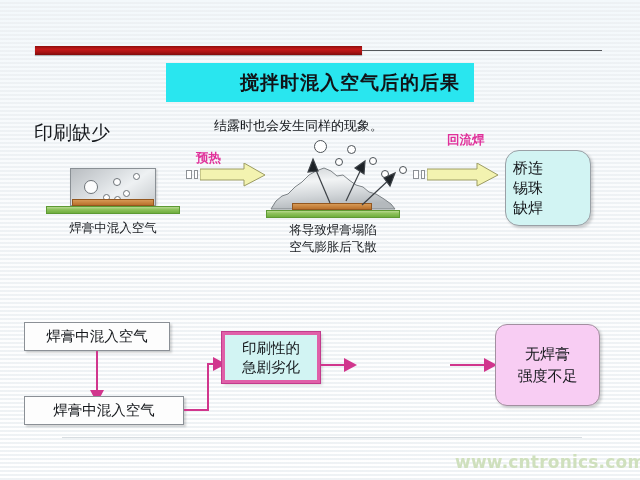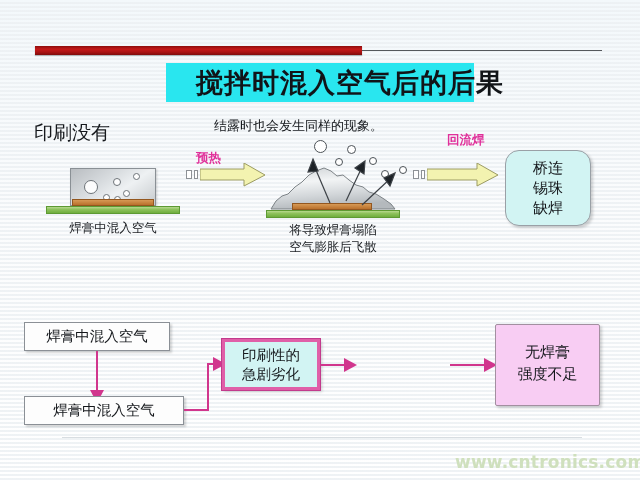--- a/index.html
+++ b/index.html
@@ -31,21 +31,21 @@
     position:absolute;left:362px;top:50px;width:240px;height:1px;
     background:#55585c;
   }
   #title-band{
     position:absolute;left:166px;top:63px;width:308px;height:39px;
     background:#29e6ef;
   }
   #title-text{
     position:absolute;left:166px;top:63px;width:368px;height:39px;
     display:flex;align-items:center;justify-content:center;
-    font-size:27px;font-weight:bold;color:#111418;
+    font-size:19px;font-weight:bold;color:#111418;
     letter-spacing:1px;white-space:nowrap;
   }
 
   
   .sec-head{
     position:absolute;font-size:19px;color:#15181c;white-space:nowrap;
   }
   .cap{
     position:absolute;font-size:12.5px;color:#1a1d21;
     white-space:nowrap;text-align:center;line-height:16px;
@@ -99,31 +99,31 @@
   .rbox{
     position:absolute;box-sizing:border-box;
     display:flex;align-items:center;justify-content:center;
     text-align:center;line-height:20px;white-space:pre-line;
   }
   #box-defects{
     left:505px;top:150px;width:86px;height:76px;
     background:#d2f4f3;border:1px solid #9aa0a6;border-radius:14px;
     font-size:15px;color:#14171b;
     box-shadow:2px 2px 3px rgba(0,0,0,0.18);
-    justify-content:flex-start;padding-left:27px;
+    justify-content:flex-start;padding-left:7px;
   }
   .fbox-sq{
     position:absolute;box-sizing:border-box;
     background:#fdfdfd;border:1px solid #8b9096;
     display:flex;align-items:center;justify-content:center;
     font-size:14.5px;color:#14171b;white-space:nowrap;
     box-shadow:1.5px 1.5px 2px rgba(0,0,0,0.16);
   }
   #box-deg{
-    position:absolute;left:222px;top:339px;width:98px;height:51px;
+    position:absolute;left:222px;top:332px;width:98px;height:51px;
     box-sizing:border-box;
     background:#d2f4f3;
     border:3px solid #e05fa8;
     outline:1px solid #c23b8c;
     display:flex;align-items:center;justify-content:center;
     font-size:14.5px;color:#14171b;line-height:19px;text-align:center;
     white-space:pre-line;
     box-shadow:2px 2px 3px rgba(0,0,0,0.18);
   }
   #box-print{
@@ -131,26 +131,25 @@
     box-sizing:border-box;
     background:#d2f4f3;border:1px solid #9aa0a6;border-radius:14px;
     display:flex;align-items:center;justify-content:center;
     font-size:14.5px;color:#14171b;line-height:21px;text-align:center;
     white-space:pre-line;
     box-shadow:2px 2px 3px rgba(0,0,0,0.18);
   }
   #box-strength{
     position:absolute;left:495px;top:324px;width:105px;height:82px;
     box-sizing:border-box;
-    background:#f8cdf3;border:1px solid #a38fa0;border-radius:2px;
+    background:#f8cdf3;border:1px solid #a38fa0;border-radius:12px;
     display:flex;align-items:center;justify-content:center;
     font-size:15px;color:#14171b;line-height:22px;text-align:center;
     white-space:pre-line;
     box-shadow:2px 2px 3px rgba(0,0,0,0.18);
-    font-family:Liberation Mono, monospace;
   }
 
   .pink-line{position:absolute;background:#d1368d;}
 
   #watermark{
     position:absolute;left:455px;top:452px;
     font-size:17px;color:#cfe0bd;font-weight:bold;letter-spacing:0.2px;
     white-space:nowrap;
   }
   #bottom-rule{
@@ -161,21 +160,21 @@
 </head>
 <body>
 
 <div id="slide">
 
   <div id="red-bar"></div>
   <div id="thin-rule"></div>
   <div id="title-band"></div>
   <div id="title-text">搅拌时混入空气后的后果</div>
 
-  <div class="sec-head" style="left:34px;top:120px;">印刷没有</div>
+  <div class="sec-head" style="left:34px;top:120px;">印刷缺少</div>
 
   <div class="note" style="left:214px;top:117px;">结露时也会发生同样的现象。</div>
 
   <div id="paste-block"></div>
   <div class="bubble" style="left:84px;top:180px;width:14px;height:14px;"></div>
   <div class="bubble" style="left:113px;top:178px;width:8px;height:8px;"></div>
   <div class="bubble" style="left:133px;top:173px;width:7px;height:7px;"></div>
   <div class="bubble" style="left:123px;top:190px;width:7px;height:7px;"></div>
   <div class="bubble" style="left:103px;top:194px;width:7px;height:7px;"></div>
   <div class="bubble" style="left:114px;top:196px;width:7px;height:7px;"></div>

